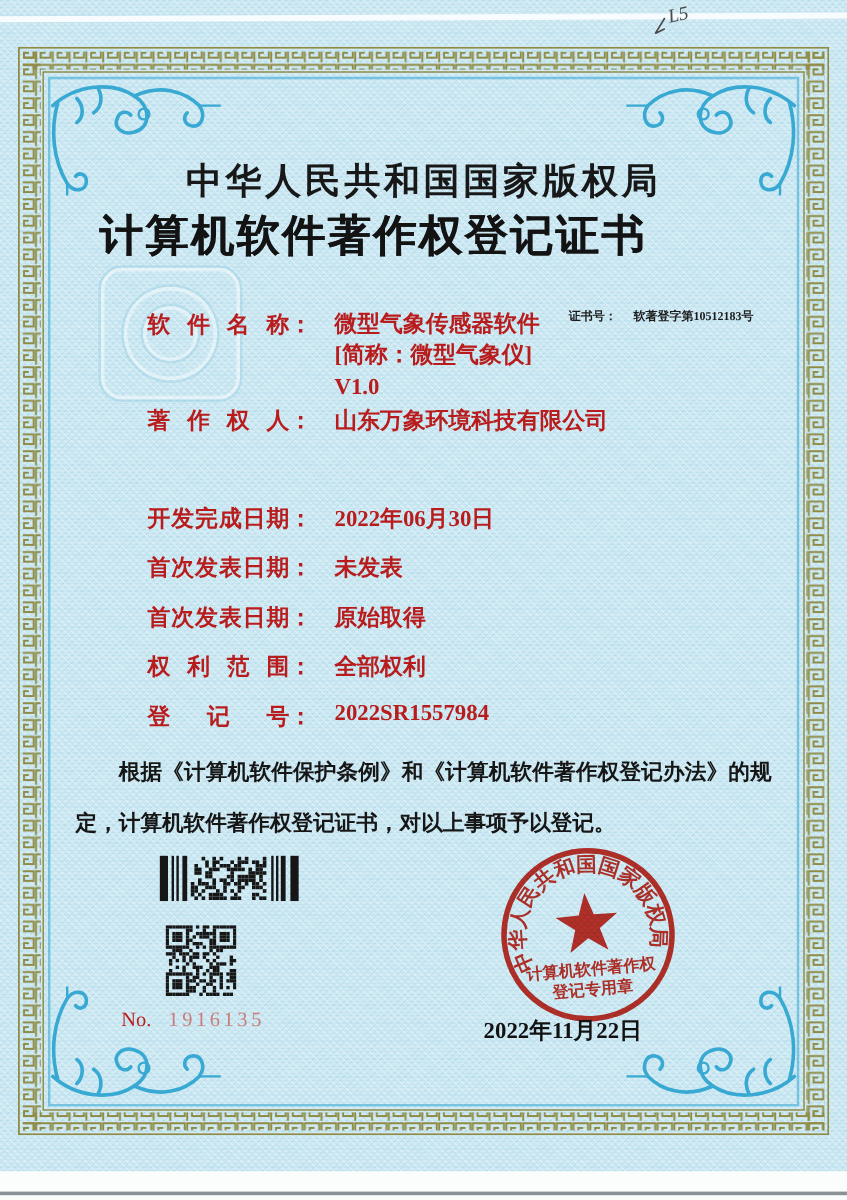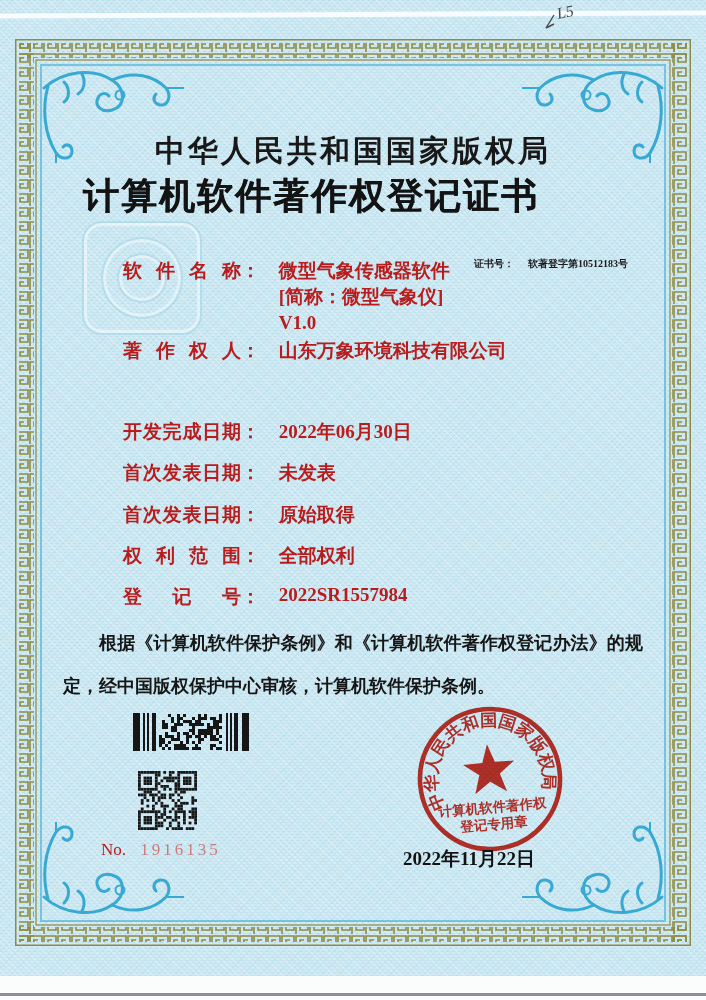--- a/index.html
+++ b/index.html
@@ -184,21 +184,21 @@
   </div>
   <div class="field-row" style="top:543px">
     <span class="flabel">权利范围</span><span class="fcolon">：</span>
     <span class="fvalue">全部权利</span>
   </div>
   <div class="field-row" style="top:584px">
     <span class="flabel">登记号</span><span class="fcolon">：</span>
     <span class="fvalue">2022SR1557984</span>
   </div>
 
-  <div class="statement">根据《计算机软件保护条例》和《计算机软件著作权登记办法》的规定，经中国版权保护中心审核，计算机软件保护条例。</div>
+  <div class="statement">根据《计算机软件保护条例》和《计算机软件著作权登记办法》的规定，计算机软件著作权登记证书，对以上事项予以登记。</div>
 
   <svg class="barcode" id="barcode" width="116" height="38">
       <rect x="0" width="7" y="0" height="38" fill="#161616"></rect>
       <rect x="10" width="2" y="0" height="38" fill="#161616"></rect>
       <rect x="14" width="2" y="0" height="38" fill="#161616"></rect>
       <rect x="19" width="4" y="0" height="38" fill="#161616"></rect>
       <rect x="26" y="22" width="3" height="3" fill="#161616"></rect>
       <rect x="26" y="25" width="3" height="3" fill="#161616"></rect>
       <rect x="26" y="28" width="3" height="3" fill="#161616"></rect>
       <rect x="26" y="31" width="3" height="3" fill="#161616"></rect>

